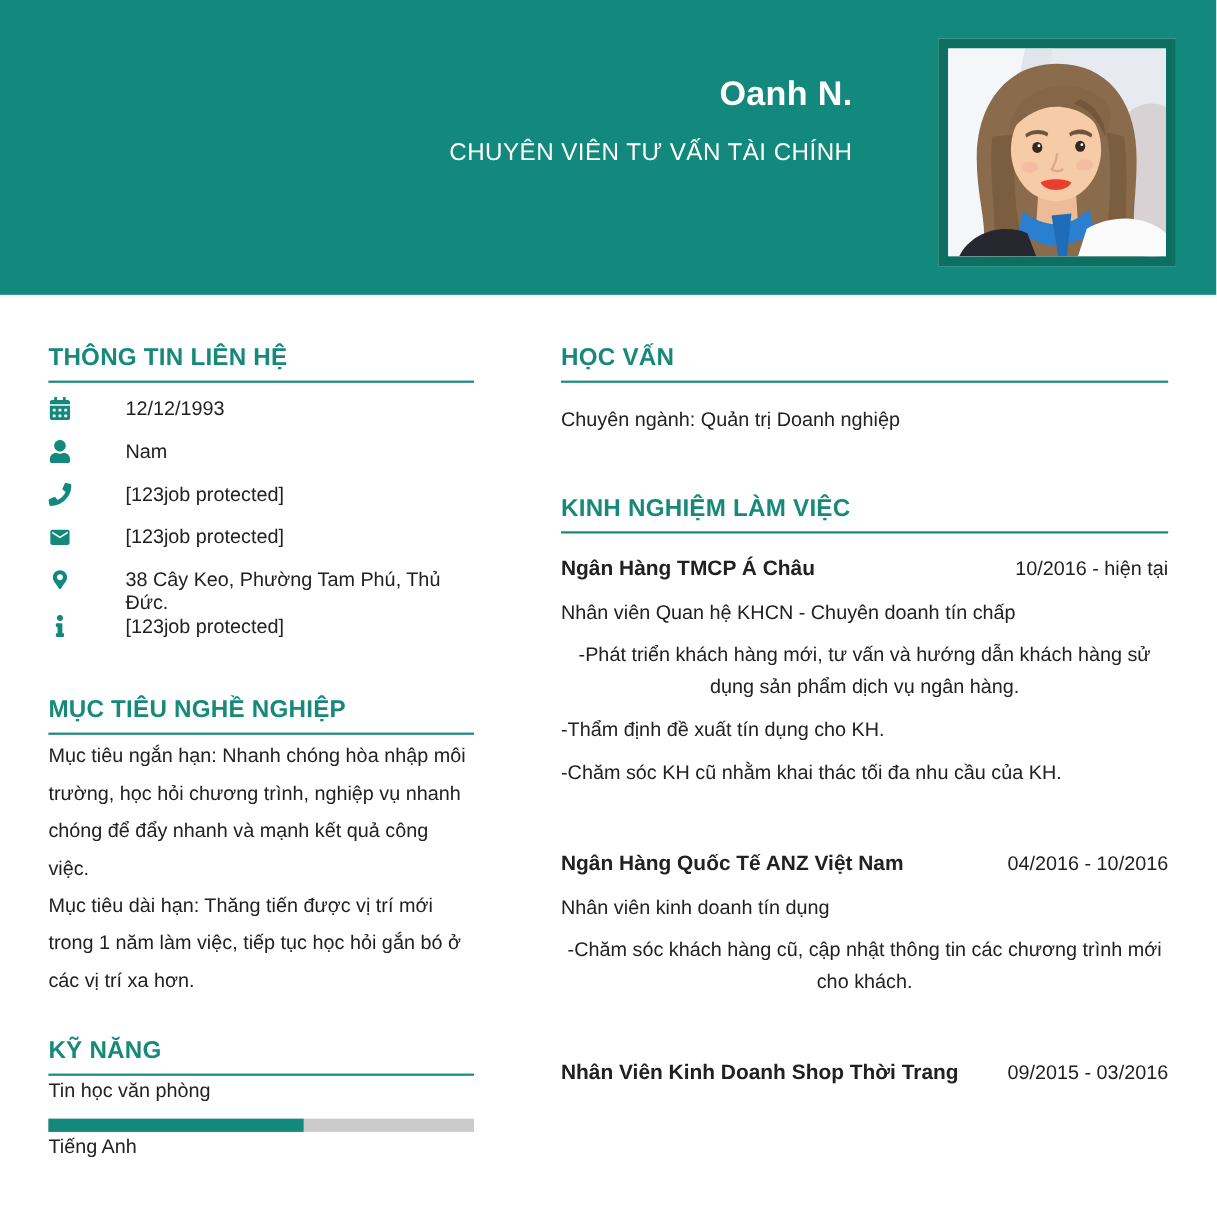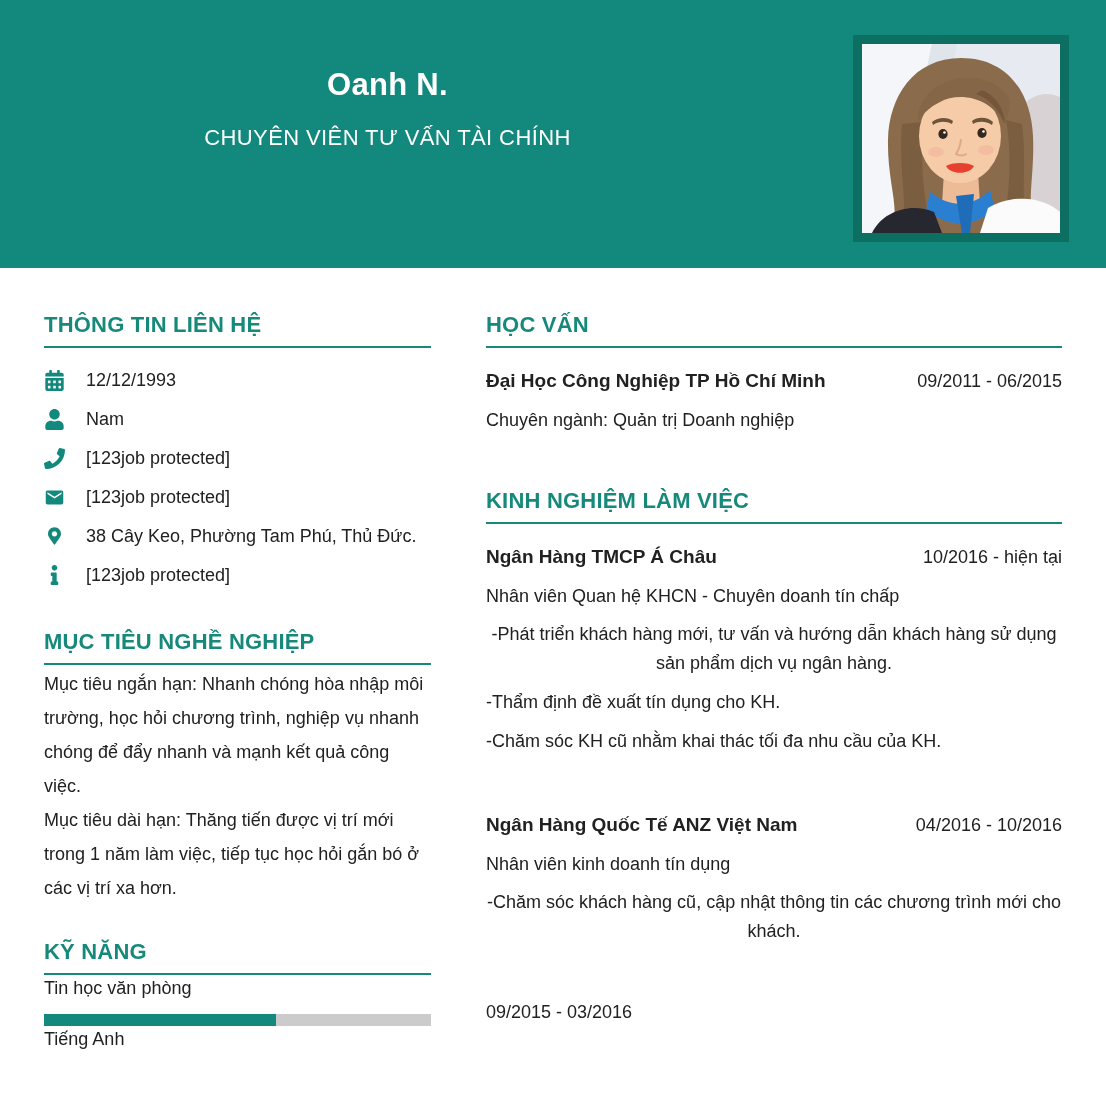--- a/index.html
+++ b/index.html
@@ -9,44 +9,44 @@
     --c-text:#212121;
     --c-bar_track:#CBCBCB;
   }
   *{box-sizing:border-box;margin:0;padding:0;}
   html,body{background:#fff;}
   body{font-family:"Liberation Sans","DejaVu Sans",sans-serif;color:var(--c-text,#212121);}
   .page{position:relative;width:1106px;height:1120px;background:#fff;overflow:hidden;}
 
   
   .header{position:relative;height:268px;background:var(--c-primary,#12897C);}
-  .header-text{position:absolute;top:68px;left:0;width:775px;text-align:center;color:#fff;}
+  .header-text{position:absolute;top:68px;left:0;width:775px;text-align:right;color:#fff;}
   .name{font-size:31px;font-weight:bold;line-height:1.1;letter-spacing:0.3px;}
   .job-title{margin-top:23px;font-size:22px;font-weight:400;letter-spacing:0.4px;}
   .photo-frame{position:absolute;top:35px;left:853px;width:216px;height:207px;
     border:9px solid var(--c-primary_dark,#0D6E62);background:#e7ebf1;}
   .photo-frame svg{display:block;width:100%;height:100%;}
 
   
   .content{display:flex;padding:0 44px;}
   .col-left{width:387px;flex:0 0 387px;margin-right:55px;}
-  .col-right{flex:1;min-width:0;}
+  .col-right{flex:1;min-width:0;margin-left:24px;}
 
   h2.section-heading{
     font-size:22px;font-weight:bold;color:var(--c-heading,#17897B);
     letter-spacing:0.2px;line-height:26px;padding-bottom:8px;
     border-bottom:2px solid var(--c-heading,#17897B);
   }
   .mt-first{margin-top:44px;}
   .mt-section{margin-top:34px;}
   .mt-exp{margin-top:54px;}
 
   
   .contact-list{list-style:none;margin-top:13px;}
-  .contact-item{display:flex;align-items:center;min-height:39px;font-size:18px;}
+  .contact-item{display:flex;min-height:39px;font-size:18px;gap:28px;}
   .contact-icon{flex:0 0 21px;width:21px;height:21px;margin-right:21px;color:var(--c-primary,#12897C);}
   .contact-icon svg{display:block;width:21px;height:21px;fill:currentColor;margin:0 auto;}
   .contact-icon.small svg{width:13px;height:20px;}
 
   
   .objective-body{margin-top:2px;}
   .objective-body p{font-size:18px;line-height:34px;}
 
   
   .skill-label{font-size:18px;line-height:26px;}
@@ -194,24 +194,20 @@
 
         </div>
       </section>
     </div>
 
     <div class="col-right">
 
       <section>
         <h2 class="section-heading mt-first">HỌC VẤN</h2>
         <div class="entry">
-          <div class="entry-row">
-            <span class="entry-title">Đại Học Công Nghiệp TP Hồ Chí Minh</span>
-            <span class="entry-period">09/2011 - 06/2015</span>
-          </div>
           <div class="entry-sub">Chuyên ngành: Quản trị Doanh nghiệp</div>
         </div>
       </section>
 
       <section>
         <h2 class="section-heading mt-exp">KINH NGHIỆM LÀM VIỆC</h2>
 
         <div class="entry">
           <div class="entry-row">
             <span class="entry-title">Ngân Hàng TMCP Á Châu</span>
@@ -231,19 +227,20 @@
             <span class="entry-period">04/2016 - 10/2016</span>
           </div>
           <div class="entry-sub">Nhân viên kinh doanh tín dụng</div>
           <div class="entry-desc">
             <p style="text-align: center;">-Chăm sóc khách hàng cũ, cập nhật thông tin các chương trình mới cho khách.</p>
           </div>
         </div>
 
         <div class="entry">
           <div class="entry-row">
+            <span class="entry-title">Nhân Viên Kinh Doanh Shop Thời Trang</span>
             <span class="entry-period">09/2015 - 03/2016</span>
           </div>
         </div>
       </section>
     </div>
   </div>
 </div>
 
 </body></html>

